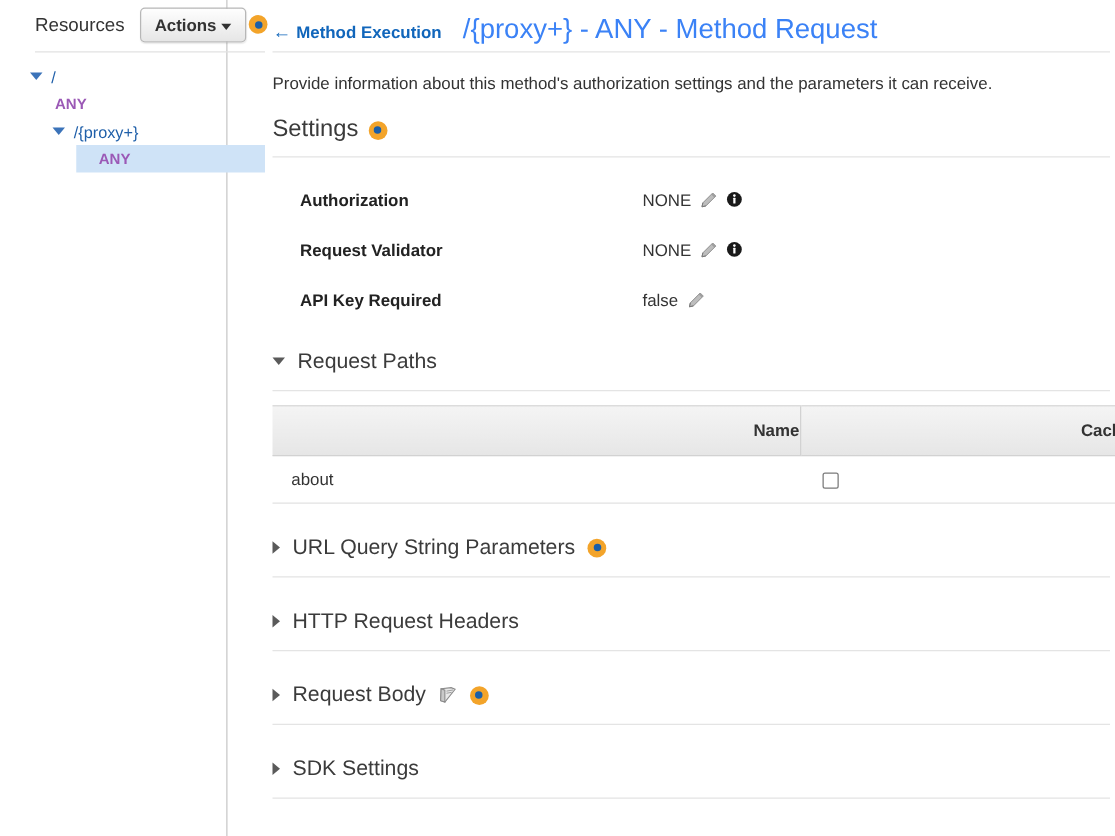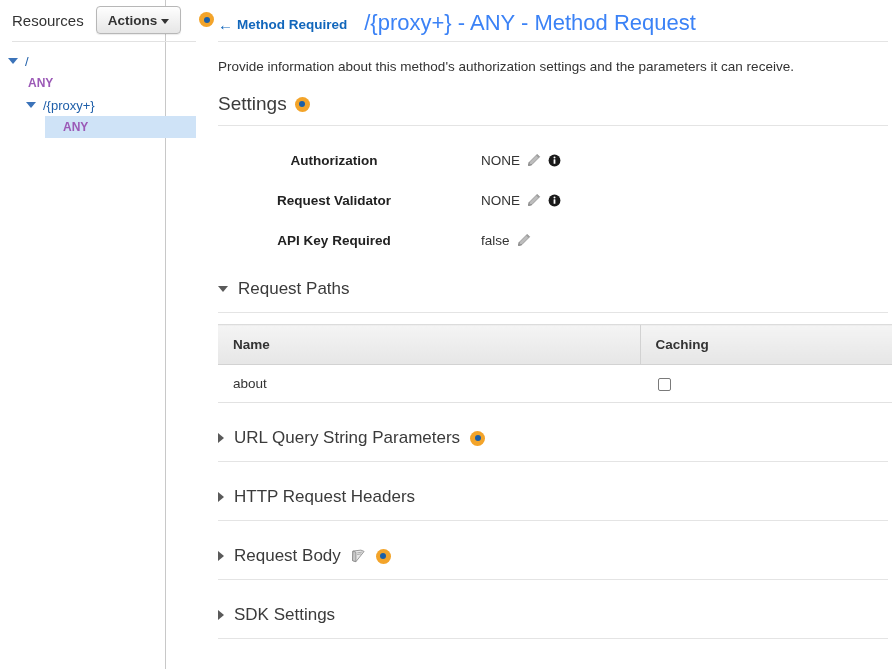--- a/index.html
+++ b/index.html
@@ -19,21 +19,21 @@
 
   .app {
     position: relative;
     width: 892px;
     height: 669px;
   }
 
   
   .sidebar {
     position: absolute;
-    left: 0;
+    left: 16px;
     top: 0;
     width: 166px;
     height: 669px;
     box-sizing: border-box;
     border-right: 1px solid #c8c8c8;
     background: #ffffff;
   }
   .sidebar-head {
     position: relative;
     height: 40px;
@@ -227,31 +227,31 @@
   .settings {
     margin-top: 14px;
   }
   .srow {
     display: flex;
     align-items: center;
     height: 40px;
   }
   .slabel {
     width: 274px;
-    text-align: center;
+    text-align: left;
     font-size: 13.5px;
     font-weight: bold;
     color: #222222;
     padding-right: 20px;
     box-sizing: border-box;
     white-space: nowrap;
+    margin-left: 33px;
   }
   .svalue {
     display: flex;
-    align-items: center;
     gap: 7px;
     font-size: 13.5px;
     color: #333333;
     white-space: nowrap;
   }
 
   .pencil-icon {
     width: 14px; height: 14px;
     display: inline-block;
     cursor: pointer;
@@ -306,21 +306,21 @@
     border-collapse: collapse;
     table-layout: fixed;
   }
   .tbl th {
     background: linear-gradient(to bottom, #f4f4f4 0%, #e6e6e6 100%);
     border-top: 1px solid #dcdcdc;
     border-bottom: 1px solid #d2d2d2;
     font-size: 13.5px;
     font-weight: bold;
     color: #333333;
-    text-align: left;
+    text-align: right;
     padding: 0 0 0 15px;
     height: 40px;
     box-sizing: border-box;
   }
   .tbl th.col-caching {
     border-left: 1px solid #d2d2d2;
   }
   .tbl td {
     border-bottom: 1px solid #e2e2e2;
     font-size: 13.5px;
@@ -384,21 +384,21 @@
     </div>
   </div>
 
   <span class="badge badge-divider"></span>
 
   <div class="main">
 
     <div class="page-head">
       <a class="back-link">
         <span class="arrow-left">←</span>
-        <span>Method Required</span>
+        <span>Method Execution</span>
       </a>
       <span class="page-title">/{proxy+} - ANY - Method Request</span>
     </div>
     <div class="head-rule"></div>
 
     <div class="intro">Provide information about this method's authorization settings and the parameters it can receive.</div>
 
     <div class="section-title">
       <span>Settings</span>
       <span class="badge"></span>

